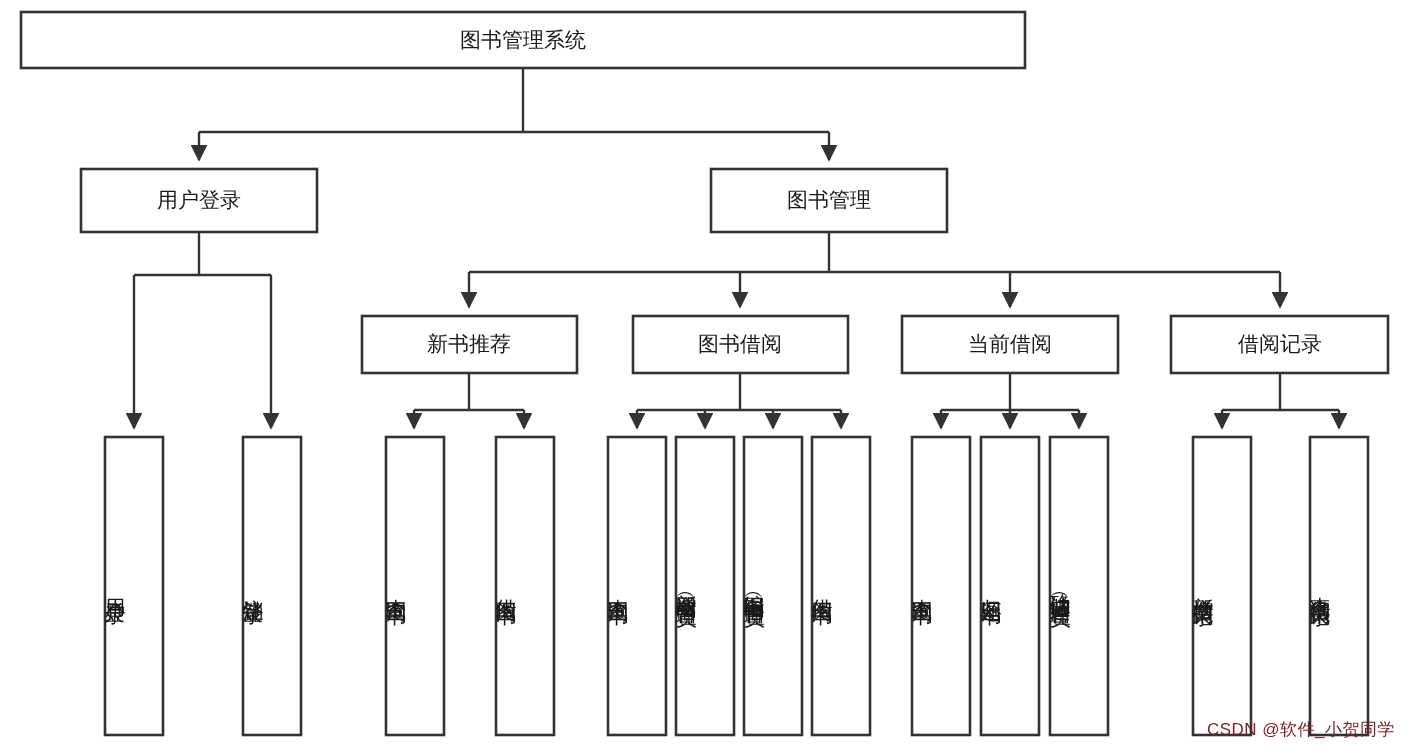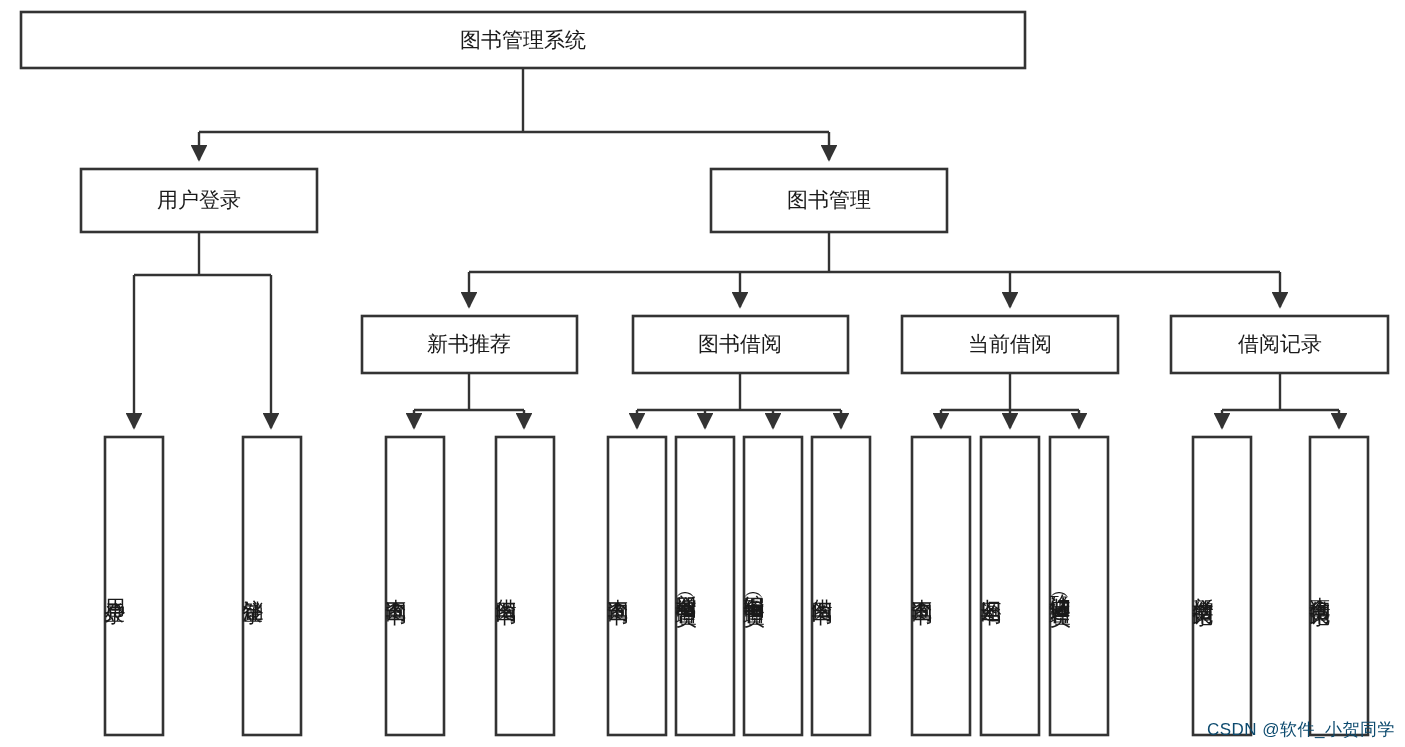--- a/index.html
+++ b/index.html
@@ -55,21 +55,21 @@
   }
   .arrow-head {
     fill: #333333;
   }
   .watermark {
     position: absolute;
     right: 10px;
     bottom: 6px;
     font-family: "Liberation Sans", "DejaVu Sans", sans-serif;
     font-size: 17px;
-    color: #0c4a6e;
+    color: #7f1d1d;
     letter-spacing: 0.5px;
     white-space: nowrap;
     pointer-events: none;
   }
 </style>
 </head>
 <body>
 
 <svg id="diagram" viewBox="0 0 1405 747" xmlns="http://www.w3.org/2000/svg">
 

